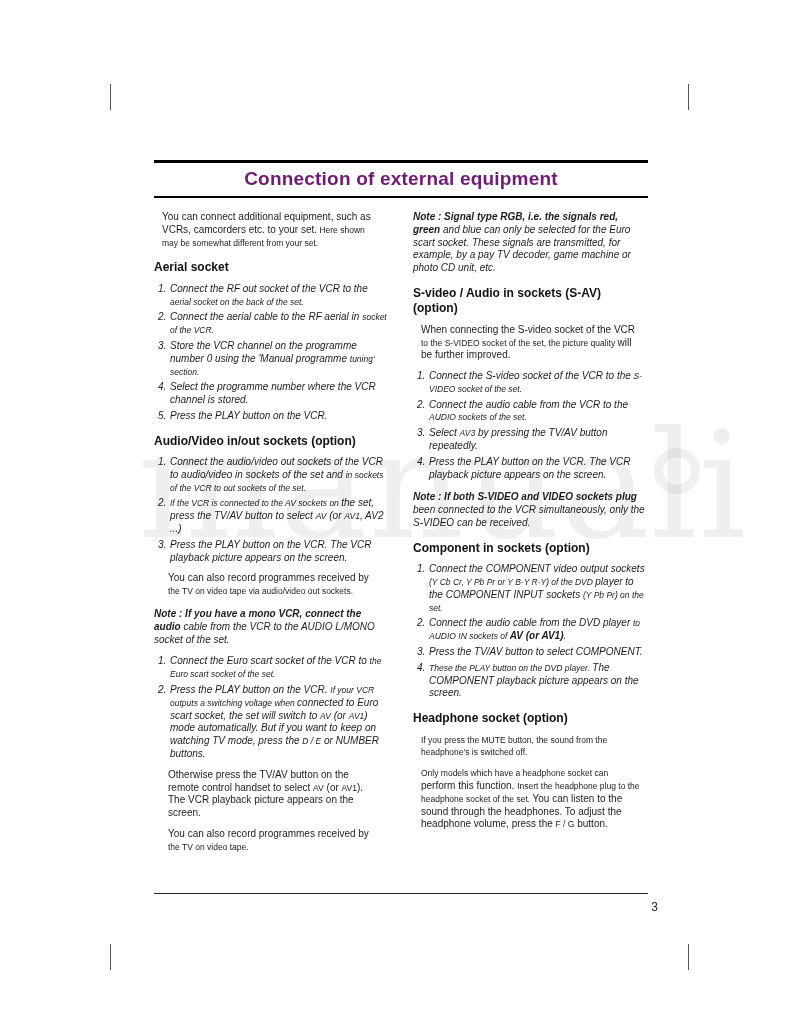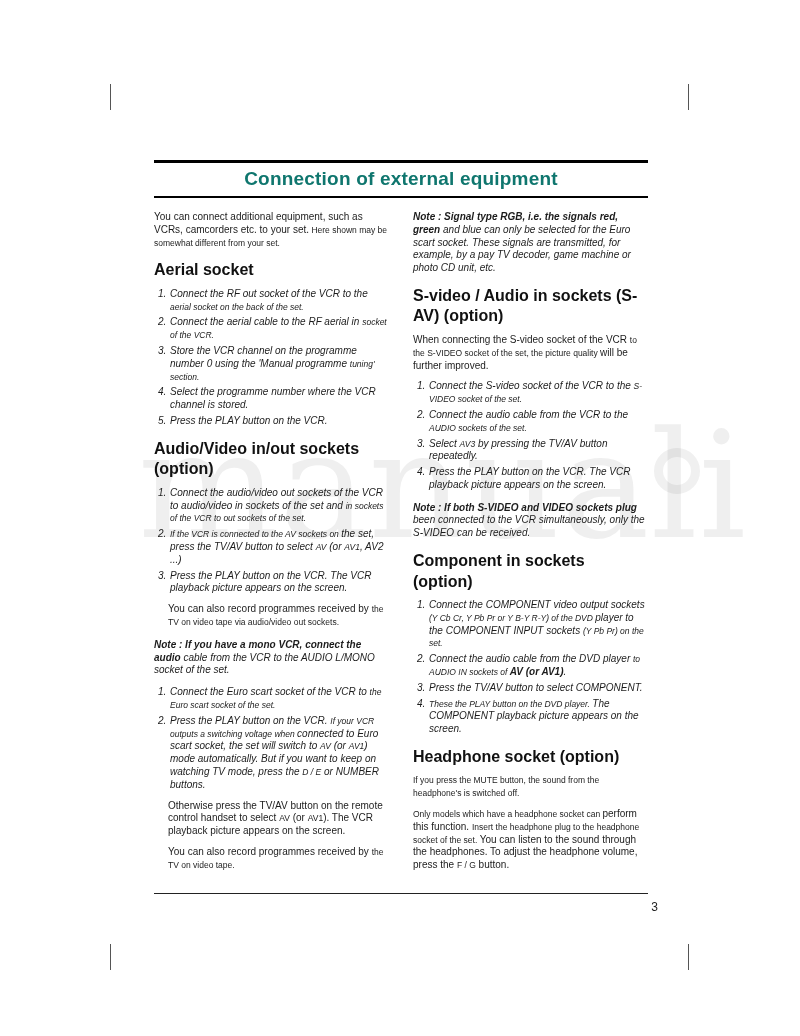--- a/index.html
+++ b/index.html
@@ -17,28 +17,28 @@
   
   .watermark { position:absolute; top:412px; left:138px; z-index:0;
     font-family:"DejaVu Serif", serif; font-size:148px; line-height:1;
     color:rgba(40,40,40,0.075); letter-spacing:1px; user-select:none; pointer-events:none; }
   .ring { position:absolute; top:448px; left:654px; width:46px; height:46px;
     border:9px solid rgba(40,40,40,0.07); border-radius:50%; z-index:0; pointer-events:none; }
 
   .content { position:absolute; left:154px; top:160px; width:494px; z-index:1; }
   .rule-thick { border-top:3px solid #000; }
   .rule-thin  { border-top:2px solid #000; }
-  h1 { font-size:19px; font-weight:bold; text-align:center; padding:5px 0 6px; letter-spacing:.2px; color:#0f766e; }
+  h1 { font-size:19px; font-weight:bold; text-align:center; padding:5px 0 6px; letter-spacing:.2px; color:#701a75; }
 
   .columns { display:flex; gap:24px; margin-top:13px; }
   .col { width:235px; font-size:10px; line-height:1.28; }
   .col > :first-child { margin-top:0; }
 
-  h2 { font-size:16px; font-weight:bold; color:#111; margin:11px 0 7px; }
-  p  { margin:0 0 8px; }
+  h2 { font-size:12px; font-weight:bold; color:#111; margin:11px 0 7px; }
+  p  { margin:0 8px 8px; }
   p.indent { margin-left:14px; }
   p.note { font-style:italic; margin:10px 0 9px; }
   p.note strong { font-style:italic; }
   ol { margin:0 0 8px; padding-left:15px; }
   li { margin-bottom:3px; padding-left:1px;font-style:italic; }
   .sm { font-size:8.5px; }
   .bd { font-weight:bold; }
 
   .footer { position:absolute; left:154px; top:893px; width:494px; border-top:1px solid #222; z-index:1; }
   .page-num { text-align:right; font-size:12px; padding-top:6px; transform:translateX(10px); color:#222; }

